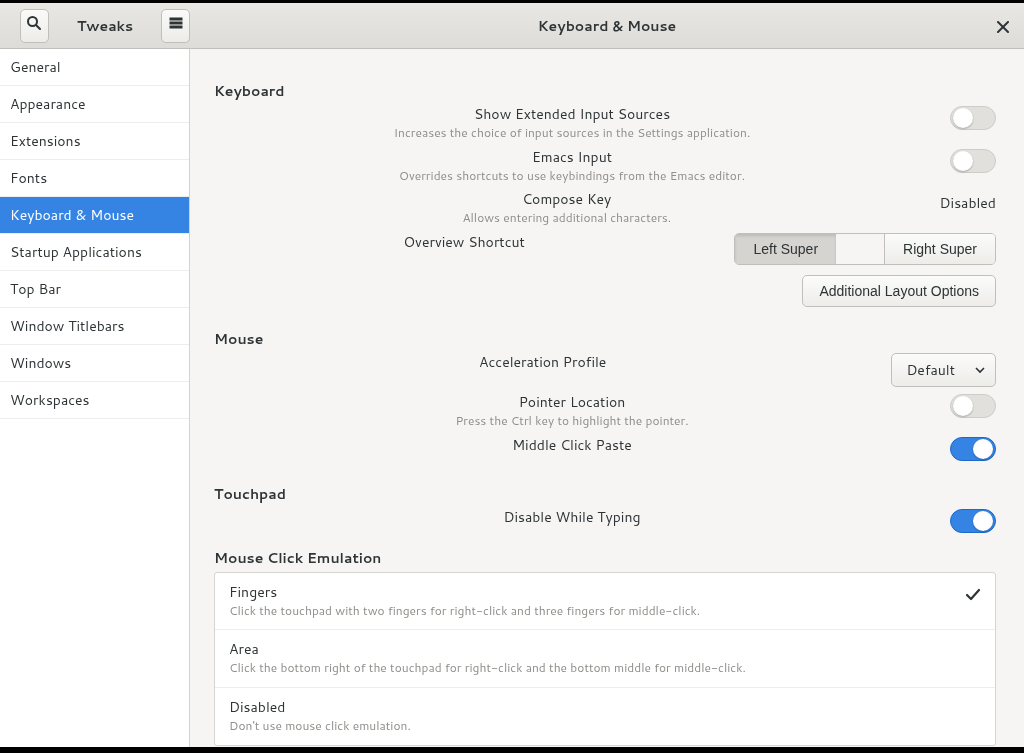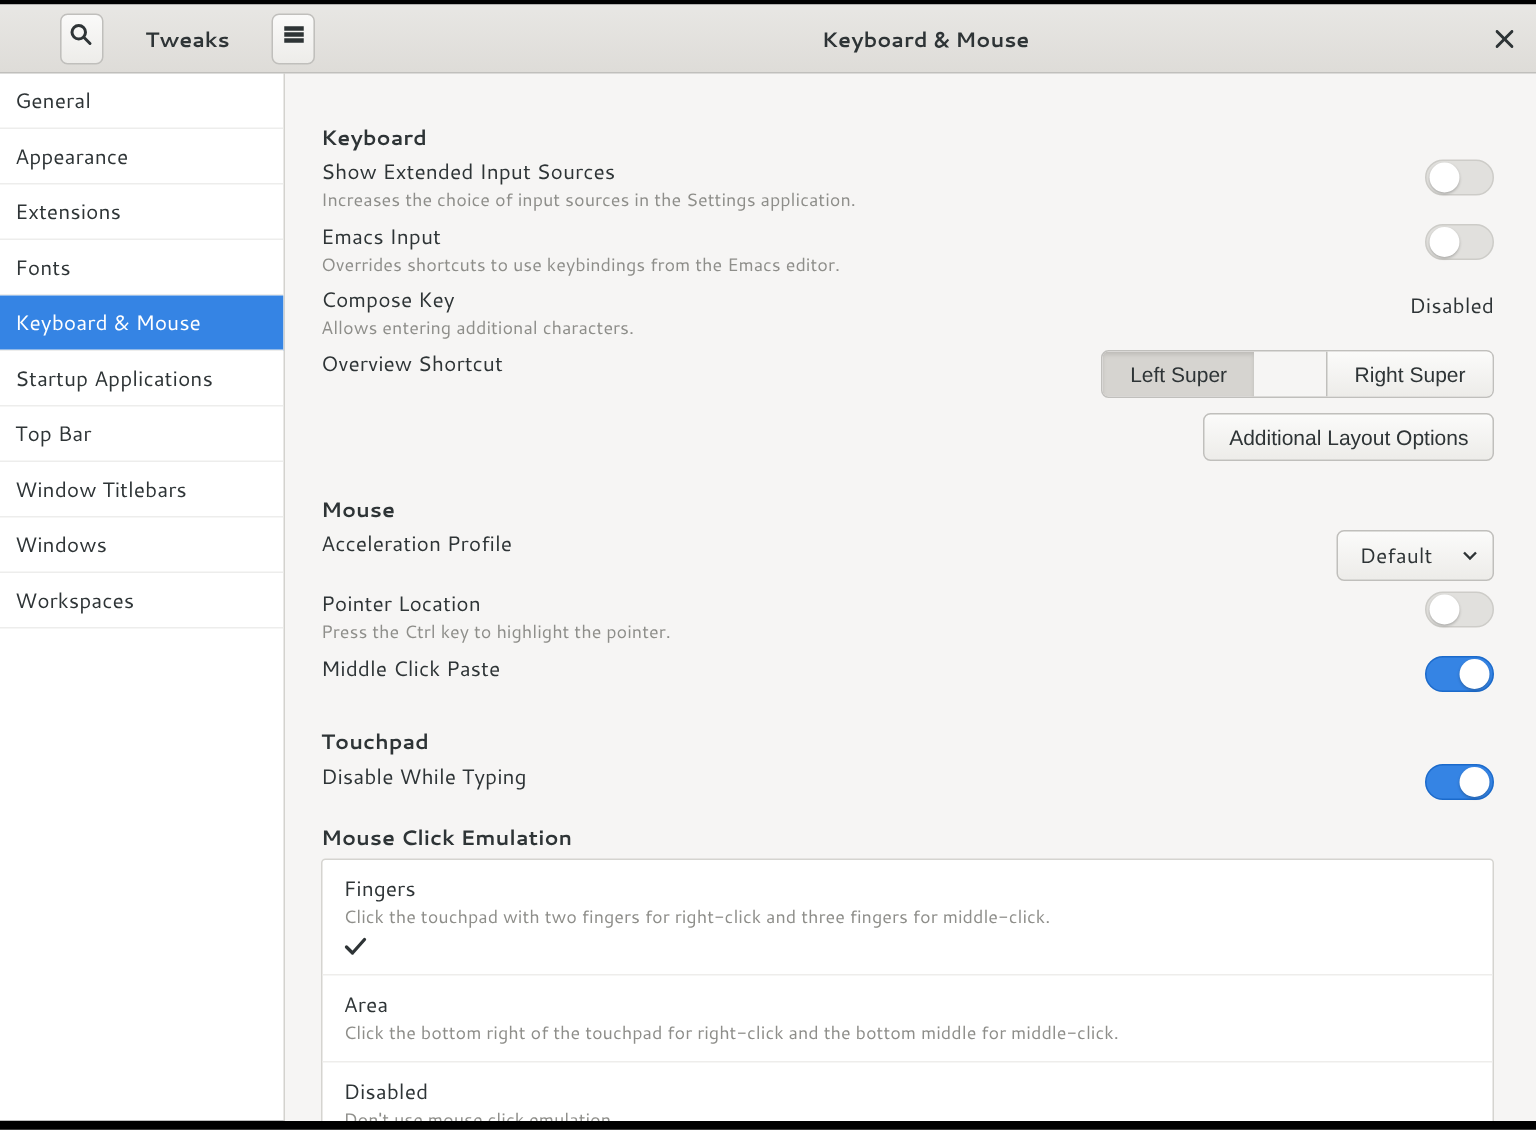--- a/index.html
+++ b/index.html
@@ -1,51 +1,51 @@
 <!DOCTYPE html>
 <html><head>
 <meta charset="utf-8">
 <style>
   * { box-sizing: border-box; margin: 0; padding: 0; }
   html, body { width: 1024px; height: 753px; font-family: Cantarell, "Helvetica Neue", Arial, sans-serif; font-size: 14px; color: #2e3436; overflow: hidden; background: #000; }
   .window { width: 1024px; height: 744px; background: #f6f5f4; display: flex; flex-direction: column; position: relative; margin-top: 3px;}
   .headerbar { height: 46px; background: linear-gradient(#e8e7e4,#dedcd8); border-bottom: 1px solid #c0bfbc; display: flex; align-items: center; position: relative; }
-  .hb-left { display: flex; align-items: center; gap: 0px; padding-left: 20px; width: 190px; margin-left: 20px; }
+  .hb-left { display: flex; align-items: center; gap: 0px; padding-left: 20px; width: 190px; }
   .hb-btn { width: 34px; height: 34px; border: 1px solid #c0bfbc; border-radius: 5px; background: linear-gradient(#fafaf9,#edece9); display: flex; align-items: center; justify-content: center; cursor: pointer; }
   .hb-btn svg { width: 16px; height: 16px; fill: #2e3436; stroke: #2e3436; }
   .hb-title-left { font-weight: 700; font-size: 14px; color: #2e3436; margin: 0 28px; }
   .hb-center { flex: 1; text-align: center; font-weight: 700; font-size: 14px; color: #2e3436; }
   .hb-close { position: absolute; right: 10px; top: 12px; width: 22px; height: 22px; cursor: pointer; display:flex; align-items:center; justify-content:center; color:#2e3436; font-size:16px; }
   .body { flex: 1; display: flex; min-height: 0; }
   .sidebar { width: 190px; background: #fff; border-right: 1px solid #d3d2ce; overflow-y: auto; }
   .side-item { padding: 8px 10px; font-size: 14px; color: #2e3436; border-bottom: 1px solid #ededec; cursor: pointer; }
   .side-item.active { background: #3584e4; color: #fff; }
   .content { flex: 1; overflow-y: auto; padding: 28px 28px 30px 24px; background: #f6f5f4; }
   .section-title { font-weight: 700; font-size: 14px; color: #2e3436; margin-top: 4px; margin-bottom: 2px;}
   .row { display: flex; align-items: flex-start; justify-content: space-between; padding: 2px 0 4px 0; }
-  .row .label-col { flex: 1; padding-right: 20px; }
+  .row .label-col { flex: 1; padding-right: 20px; text-align: center; }
   .row-title { font-size: 14px; color: #2e3436; line-height: 1.35; }
   .row-sub { font-size: 12px; color: #8e8e8a; line-height: 1.4; margin-top: 1px;}
   .ctrl-col { display: flex; align-items: center; gap: 8px; min-height: 26px; }
   .switch { width: 46px; height: 24px; border-radius: 12px; background: #e1e0dd; border: 1px solid #cdccc8; position: relative; cursor: pointer; }
   .switch .knob { position: absolute; top: 1px; left: 2px; width: 20px; height: 20px; border-radius: 50%; background: #fff; box-shadow: 0 1px 2px rgba(0,0,0,.25); transition: left .1s; }
   .switch.on { background: #3584e4; border-color: #1b6acb; }
   .switch.on .knob { left: 22px; }
   .value-text { font-size: 14px; color: #2e3436; }
   .seg { display: inline-flex; border: 1px solid #c0bfbc; border-radius: 5px; overflow: hidden; gap: 48px; }
   .seg-btn { padding: 7px 18px; font-size: 14px; background: linear-gradient(#fbfbfa,#edece9); cursor: pointer; border: none; color:#2e3436;}
   .seg-btn + .seg-btn { border-left: 1px solid #c0bfbc; }
   .seg-btn.active { background: #d6d4d0; box-shadow: inset 0 2px 3px rgba(0,0,0,.12); }
   .std-btn { padding: 7px 16px; font-size: 14px; border: 1px solid #c0bfbc; border-radius: 5px; background: linear-gradient(#fbfbfa,#edece9); cursor: pointer; color:#2e3436;}
   .dropdown { padding: 6px 10px 6px 14px; font-size: 14px; border: 1px solid #c0bfbc; border-radius: 5px; background: linear-gradient(#fbfbfa,#edece9); cursor: pointer; display: inline-flex; align-items: center; gap: 20px; color:#2e3436;}
   .dropdown svg { width: 10px; height: 10px; }
   .right-stack { display: flex; flex-direction: column; align-items: flex-end; gap: 10px; }
   .spacer { height: 14px; }
   .listbox { background: #fff; border: 1px solid #d5d4d0; border-radius: 3px; margin-top: 4px; }
-  .list-row { padding: 10px 14px 10px 14px; border-bottom: 1px solid #eeedeb; cursor: pointer; display: flex; justify-content: space-between; align-items: flex-start; flex-direction: column; }
+  .list-row { padding: 10px 14px 10px 14px; border-bottom: 1px solid #eeedeb; cursor: pointer; display: flex; justify-content: space-between; align-items: flex-start; }
   .list-row:last-child { border-bottom: none; }
   .list-row .lr-text { flex:1; }
   .check { width: 16px; height: 16px; margin-top: 4px; }
   .sub-heading { font-weight:700; font-size:14px; margin-top:10px; margin-bottom:2px;}
 </style>
 </head>
 <body>
 
 <div class="window">
 

